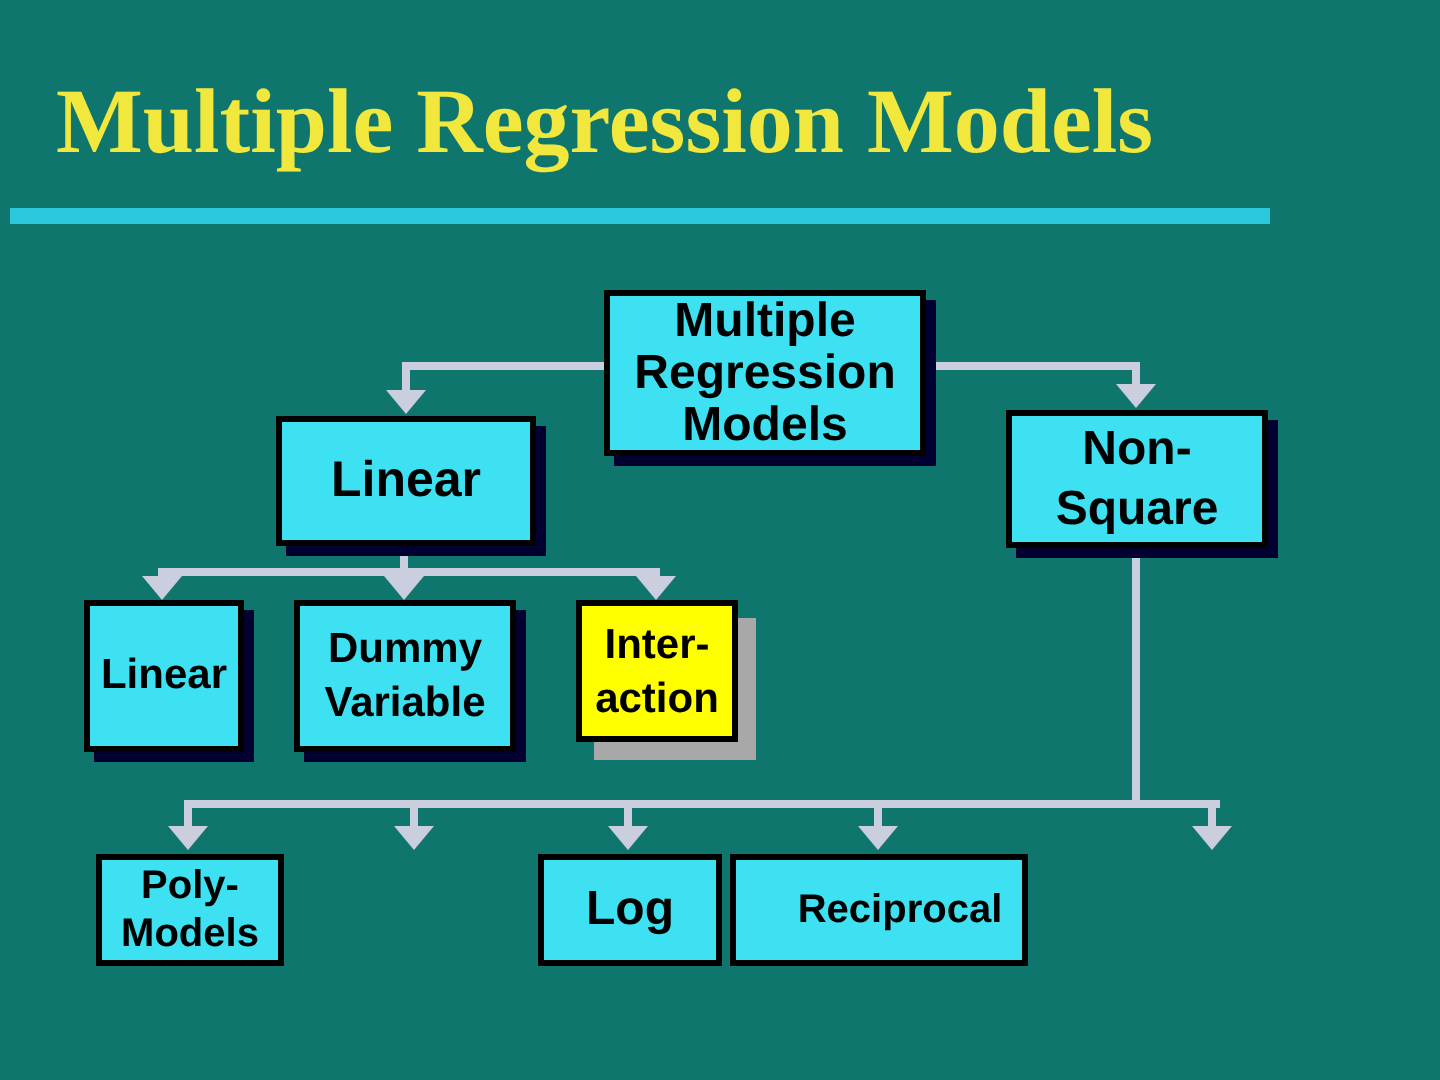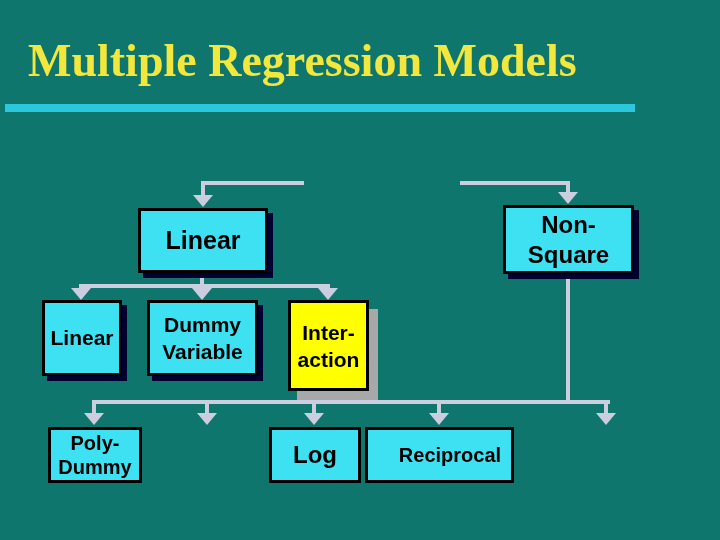--- a/index.html
+++ b/index.html
@@ -33,21 +33,21 @@
     border-left:10px solid transparent;
     border-right:10px solid transparent;
     border-top:12px solid #CBCEDE;
   }
   
   .n-root        { left:302px; top:145px; width:161px; height:83px; font-size:24px; line-height:26px; }
   .n-linear2     { left:138px; top:208px; width:130px; height:65px; font-size:25px; }
   .n-nonlinear2  { left:503px; top:205px; width:131px; height:69px; font-size:24px; line-height:30px; }
   .n-linear3     { left:42px;  top:300px; width:80px;  height:76px; font-size:21px; }
   .n-dummy3      { left:147px; top:300px; width:111px; height:76px; font-size:21px; line-height:27px; }
-  .n-inter3      { left:288px; top:300px; width:81px;  height:91px; font-size:21px; line-height:27px; }
+  .n-inter3      { left:288px; top:300px; width:81px;  height:71px; font-size:21px; line-height:27px; }
   .n-poly4       { left:48px;  top:427px; width:94px;  height:56px; font-size:20px; line-height:24px; }
   .n-sqroot4     { left:155px; top:427px; width:106px; height:56px; font-size:20px; line-height:24px; }
   .n-log4        { left:269px; top:427px; width:92px;  height:56px; font-size:24px; }
   .n-recip4      { left:365px; top:427px; width:149px; height:56px; font-size:20px;padding-left:21px; }
   .n-expo4      { left:530px; top:427px; width:153px; height:56px; font-size:20px; }
 </style>
 </head>
 <body>
 
 <div class="slide">
@@ -75,26 +75,29 @@
   <div class="arrow-down" style="left:84px; top:413px;"></div>
   <div class="vline" style="left:205px; top:404px; width:4px; height:10px;"></div>
   <div class="arrow-down" style="left:197px; top:413px;"></div>
   <div class="vline" style="left:312px; top:404px; width:4px; height:10px;"></div>
   <div class="arrow-down" style="left:304px; top:413px;"></div>
   <div class="vline" style="left:437px; top:404px; width:4px; height:10px;"></div>
   <div class="arrow-down" style="left:429px; top:413px;"></div>
   <div class="vline" style="left:604px; top:404px; width:4px; height:10px;"></div>
   <div class="arrow-down" style="left:596px; top:413px;"></div>
 
+  <div class="node n-root">Multiple
+Regression
+Models</div>
   <div class="node n-linear2">Linear</div>
   <div class="node n-nonlinear2">Non-
 Square</div>
   <div class="node n-linear3">Linear</div>
   <div class="node n-dummy3">Dummy
 Variable</div>
   <div class="node highlight n-inter3">Inter-
 action</div>
   <div class="node no-shadow n-poly4">Poly-
-Dummy</div>
+Models</div>
   <div class="node no-shadow n-log4">Log</div>
   <div class="node no-shadow n-recip4">Reciprocal</div>
 
 </div>
 
 </body></html>

